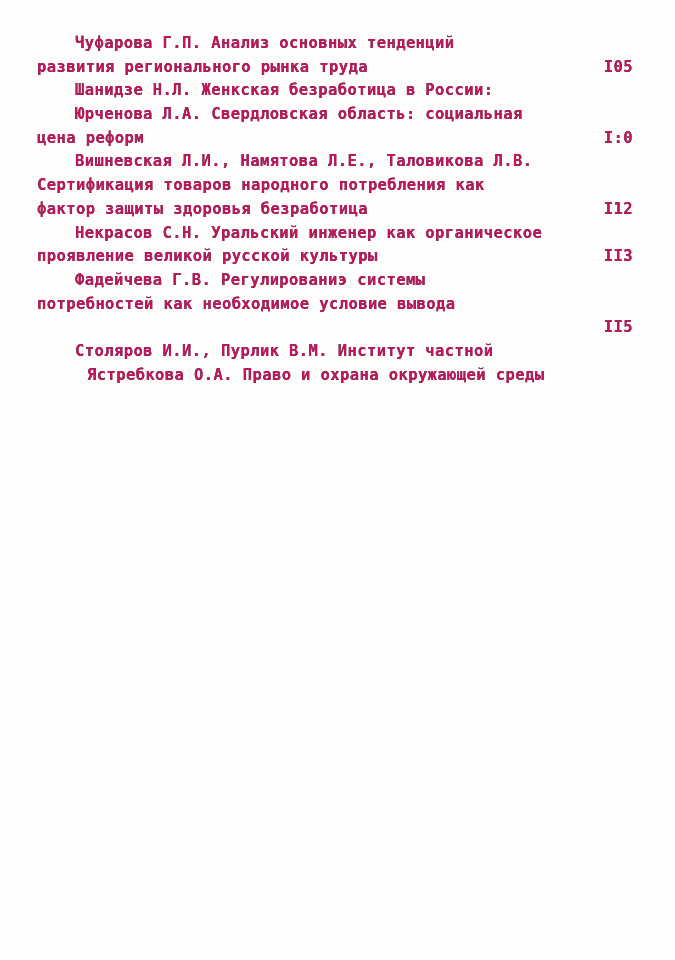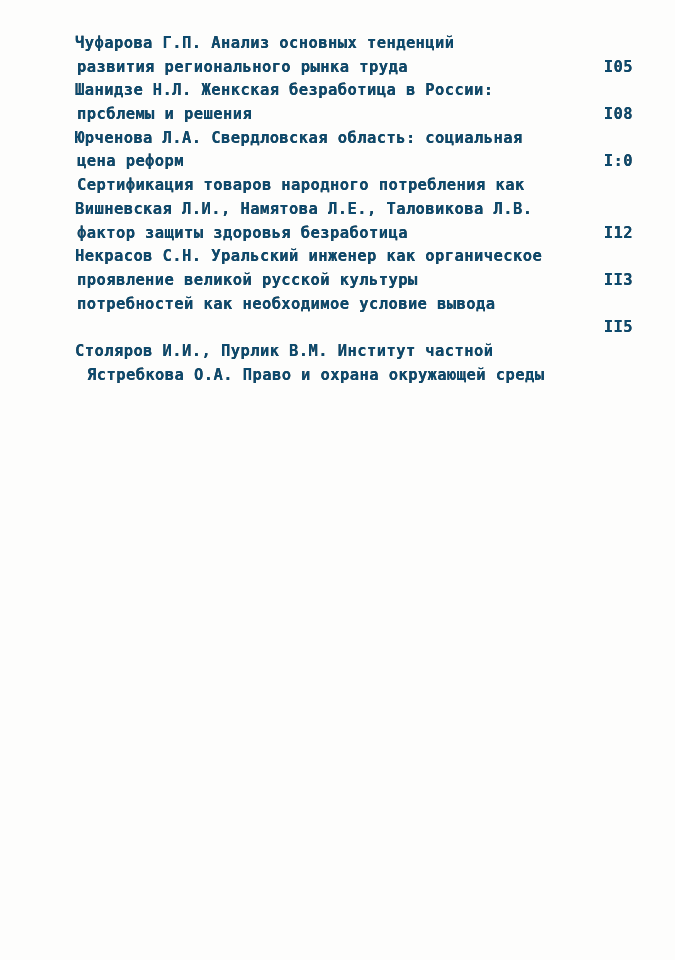--- a/index.html
+++ b/index.html
@@ -4,41 +4,41 @@
 <style>
   html, body { margin: 0; padding: 0; background: #e8e8e8; }
   .page {
     position: relative;
     width: 675px;
     height: 960px;
     margin: 0 auto;
     background: #fdfdfc;
     overflow: hidden;
     font-family: "DejaVu Sans Mono", "Liberation Mono", monospace;
-    color: #0c4a6e;
+    color: #be185d;
   }
   .toc {
     position: absolute;
     top: 34px;
     left: 37px;
     right: 42px;
   }
   .row {
     display: flex;
     align-items: baseline;
     height: 23.7px;
     font-size: 15.5px;
     font-weight: 700;
     letter-spacing: 0.4px;
     white-space: pre;
     text-shadow: 0 0 0.6px rgba(20,20,20,0.85);
   }
   .row .txt { flex: 0 0 auto; }
   .row .pg  { margin-left: auto; flex: 0 0 auto; }
-  .indent-0 { padding-left: 0; margin-left: 40px; }
+  .indent-0 { padding-left: 0; }
   .indent-1 { padding-left: 38px; }
   .indent-2 { padding-left: 50px; text-align: center; }
 </style>
 </head>
 <body>
 
 <div class="page">
   <div class="toc" id="toc">
   <div class="row indent-1">
     <span class="txt">Чуфарова Г.П. Анализ основных тенденций</span>
@@ -48,60 +48,60 @@
   <div class="row indent-0">
     <span class="txt">развития регионального рынка труда</span>
     <span class="pg">I05</span>
   </div>
 
   <div class="row indent-1">
     <span class="txt">Шанидзе Н.Л. Женкская безработица в России:</span>
     <span class="pg"></span>
   </div>
 
-  <div class="row indent-0">
-    <span class="txt">прсблемы и решения</span>
-    <span class="pg">I08</span>
-  </div>
 
   <div class="row indent-1">
     <span class="txt">Юрченова Л.А. Свердловская область: социальная</span>
     <span class="pg"></span>
   </div>
 
   <div class="row indent-0">
     <span class="txt">цена реформ</span>
     <span class="pg">I:0</span>
   </div>
 
-  <div class="row indent-0">
-    <span class="txt">Сертификация товаров народного потребления как</span>
+  <div class="row indent-1">
+    <span class="txt">Вишневская Л.И., Намятова Л.Е., Таловикова Л.В.</span>
     <span class="pg"></span>
   </div>
 
-  <div class="row indent-1">
-    <span class="txt">Вишневская Л.И., Намятова Л.Е., Таловикова Л.В.</span>
+  <div class="row indent-0">
+    <span class="txt">Сертификация товаров народного потребления как</span>
     <span class="pg"></span>
   </div>
 
   <div class="row indent-0">
     <span class="txt">фактор защиты здоровья безработица</span>
     <span class="pg">I12</span>
   </div>
 
   <div class="row indent-1">
     <span class="txt">Некрасов С.Н. Уральский инженер как органическое</span>
     <span class="pg"></span>
   </div>
 
   <div class="row indent-0">
     <span class="txt">проявление великой русской культуры</span>
     <span class="pg">II3</span>
   </div>
 
+  <div class="row indent-1">
+    <span class="txt">Фадейчева Г.В. Регулированиэ системы</span>
+    <span class="pg"></span>
+  </div>
 
   <div class="row indent-0">
     <span class="txt">потребностей как необходимое условие вывода</span>
     <span class="pg"></span>
   </div>
 
   <div class="row indent-0">
     <span class="pg">II5</span>
   </div>
 

